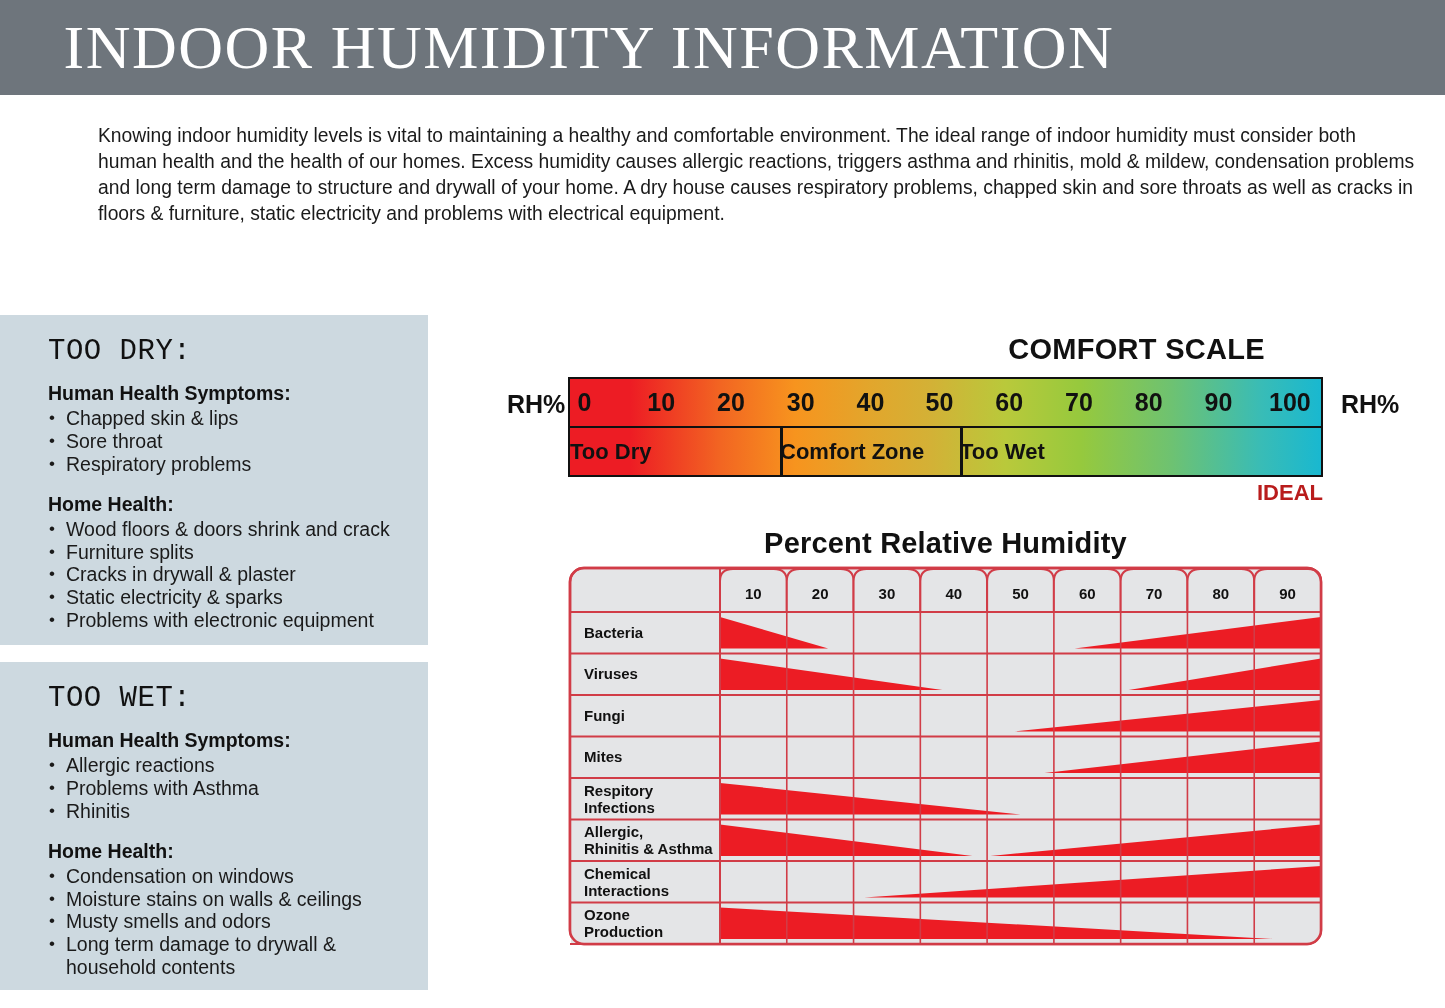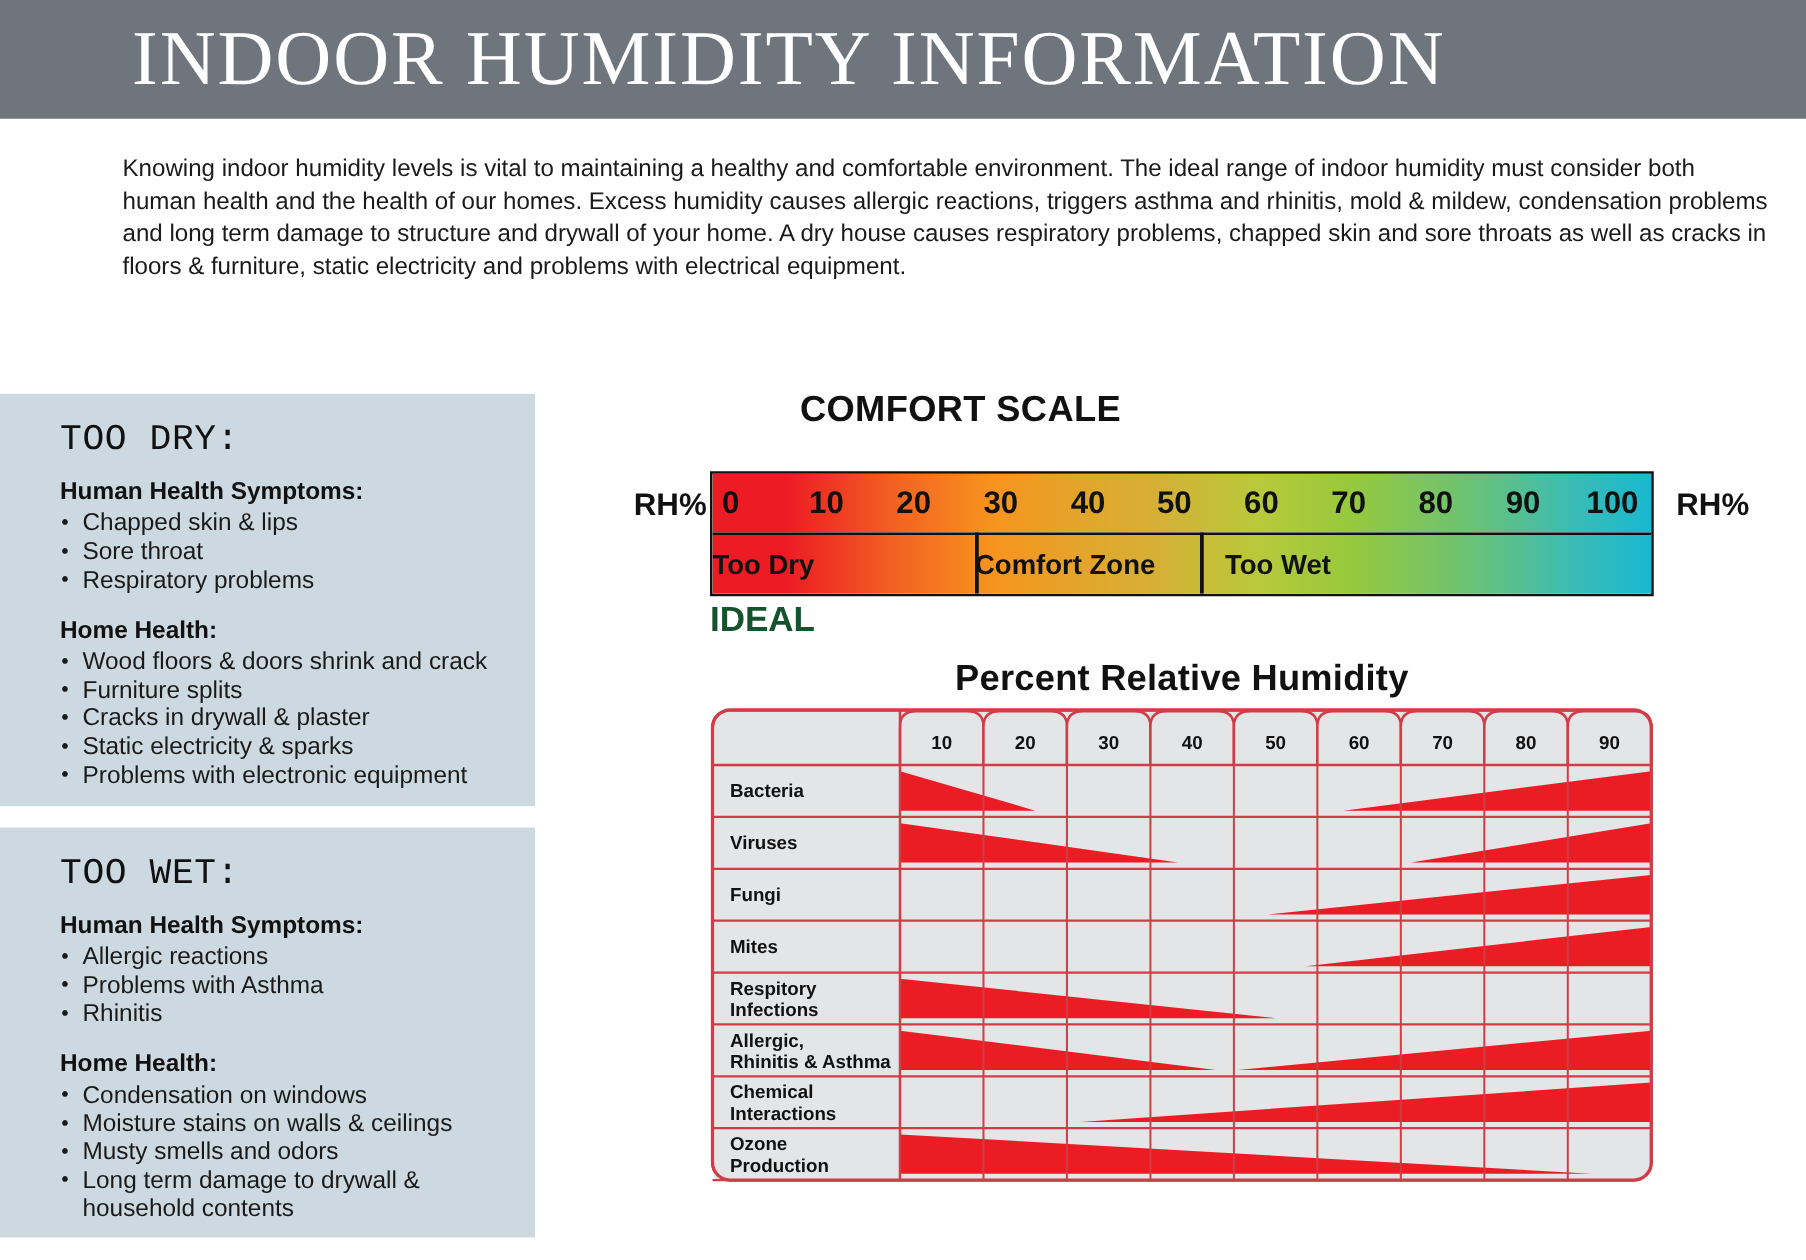--- a/index.html
+++ b/index.html
@@ -22,21 +22,20 @@
     position: absolute;
     left: 0; top: 2px;
     width: 1178px;
     text-align: center;
     font-family: "Liberation Serif", serif;
     font-size: 62px;
     letter-spacing: 1.5px;
     color: #ffffff;
     line-height: 90px;
     white-space: nowrap;
-    margin-left: 42px;
   }
 
   
   #intro-paragraph {
     position: absolute;
     left: 66px; top: 123px;
     width: 1317px;
     font-size: 19.3px;
     line-height: 26px;
     color: #1a1a1a;
@@ -78,23 +77,23 @@
   .panel-list li::before {
     content: "\2022";
     position: absolute;
     left: 1px; top: 0;
     font-size: 17px;
   }
 
   
   #comfort-scale-title {
     position: absolute;
-    left: 640px; top: 312px;
+    left: 640px; top: 333px;
     width: 625px;
-    text-align: left;
+    text-align: right;
     font-size: 29px;
     font-weight: bold;
     letter-spacing: 0.3px;
     color: #111111;
   }
   #comfort-scale-block {
     position: absolute;
     left: 568px; top: 377px;
     width: 755px; height: 100px;
     border: 2.5px solid #111111;
@@ -141,24 +140,24 @@
     font-size: 25px;
     font-weight: bold;
     color: #111111;
   }
   #rh-left { left: 507px; }
   #rh-right { left: 1341px; }
   #ideal-label {
     position: absolute;
     left: 568px; top: 480px;
     width: 755px;
-    text-align: left;
-    font-size: 28px;
-    font-weight: bold;
-    color: #14532d;
+    text-align: right;
+    font-size: 22px;
+    font-weight: bold;
+    color: #b91c1c;
   }
 
   
   #prh-title {
     position: absolute;
     left: 568px; top: 527px;
     width: 755px;
     text-align: center;
     font-size: 29px;
     font-weight: bold;
@@ -245,21 +244,21 @@
       <div class="scale-tick" style="left: 425.25px;">60</div>
       <div class="scale-tick" style="left: 495px;">70</div>
       <div class="scale-tick" style="left: 564.75px;">80</div>
       <div class="scale-tick" style="left: 634.5px;">90</div>
       <div class="scale-tick" style="left: 699px;">100</div>
     </div>
   <div id="scale-zones">
       <div class="zone-label" style="left: 0px; width: 210px; top: 60px;">Too Dry</div>
       <div class="zone-label" style="left: 210px; width: 160px; top: 60px;">Comfort Zone</div>
       <div class="zone-div" style="left: 210px; top: 47px; height: 49px;"></div>
-      <div class="zone-label" style="left: 370px; width: 360px; top: 60px; padding-left: 40px;">Too Wet</div>
+      <div class="zone-label" style="left: 390px; width: 360px; top: 60px;">Too Wet</div>
       <div class="zone-div" style="left: 390px; top: 47px; height: 49px;"></div>
     </div>
 </div>
 <div id="ideal-label">IDEAL</div>
 
 <div id="prh-title">Percent Relative Humidity</div>
 <div id="chart-frame">
   <svg id="chart-svg" width="755" height="380" viewBox="0 0 755 380">
       <rect x="2" y="2" width="751" height="376" rx="14" ry="14" fill="#e4e5e7" stroke="#d13c47" stroke-width="2.4"></rect>
       <path d="M 152 46 L 152 15 Q 152 3 165 3 L 205.77777777777777 3 Q 218.77777777777777 3 218.77777777777777 15 L 218.77777777777777 46" fill="#e4e5e7" stroke="#d13c47" stroke-width="2"></path>

